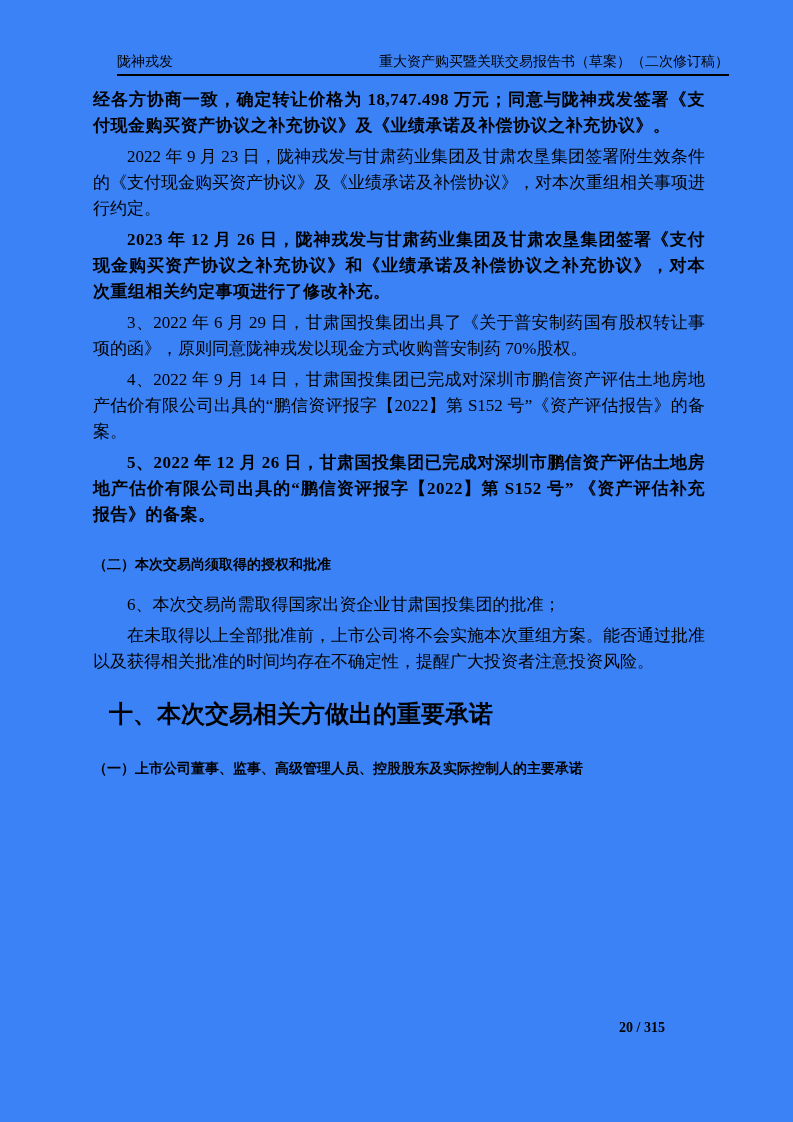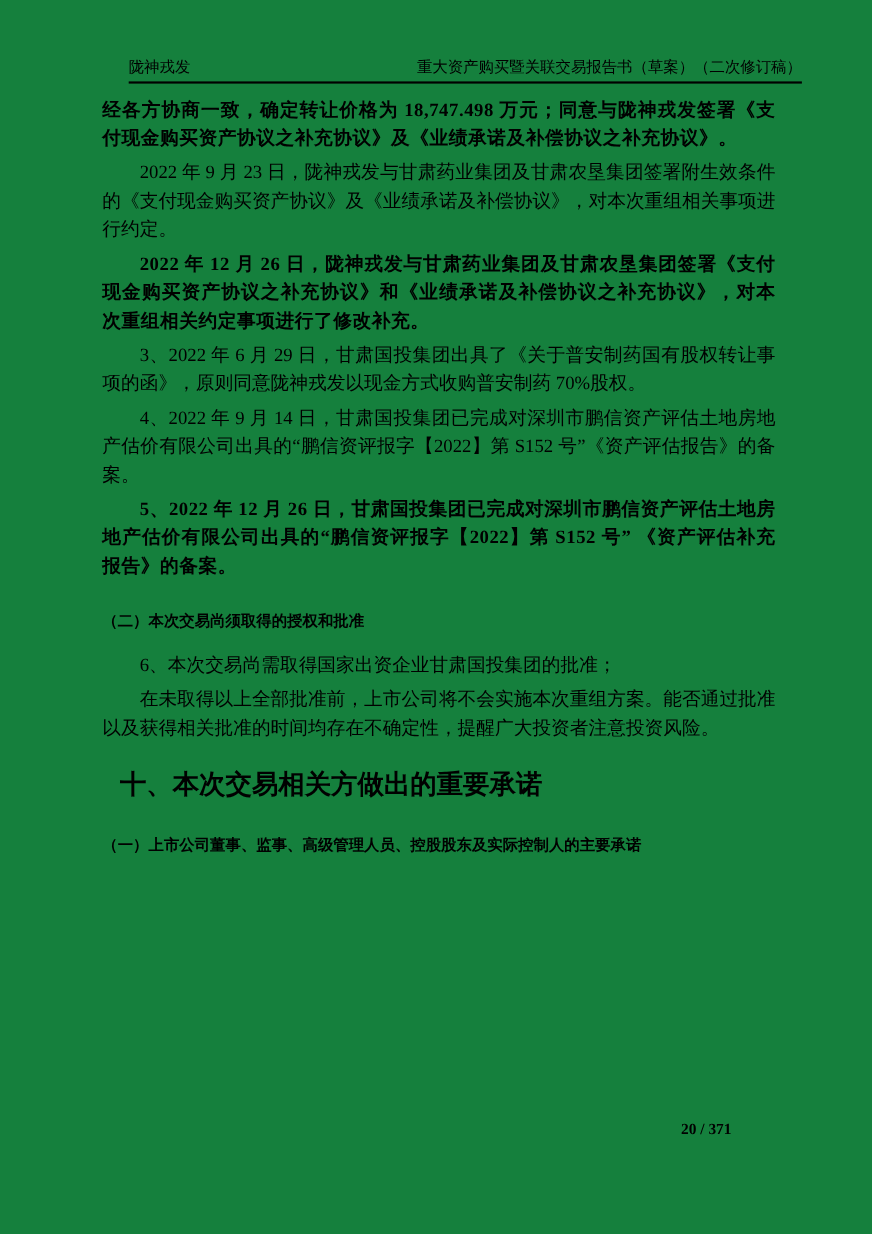--- a/index.html
+++ b/index.html
@@ -5,21 +5,21 @@
   html, body {
     margin: 0;
     padding: 0;
     background: #ffffff;
   }
   .page {
     position: relative;
     width: 793px;
     height: 1122px;
     margin: 0 auto;
-    background: #15803d;
+    background: #3b82f6;
     color: #000000;
     box-sizing: border-box;
     padding: 0 88px 0 93px;
     overflow: hidden;
     font-family: "Liberation Serif", "DejaVu Serif", serif;
   }
   .header {
     position: relative;
     left: 24px;
     margin-top: 52px;
@@ -89,21 +89,21 @@
     <span class="left-text">陇神戎发</span>
     <span class="right-text">重大资产购买暨关联交易报告书（草案）（二次修订稿）</span>
   </div>
 
   <div class="content">
 
     <p class="body kai no-indent">经各方协商一致，确定转让价格为 18,747.498 万元；同意与陇神戎发签署《支付现金购买资产协议之补充协议》及《业绩承诺及补偿协议之补充协议》。</p>
 
     <p class="body">2022 年 9 月 23 日，陇神戎发与甘肃药业集团及甘肃农垦集团签署附生效条件的《支付现金购买资产协议》及《业绩承诺及补偿协议》，对本次重组相关事项进行约定。</p>
 
-    <p class="body kai">2022 年 12 月 26 日，陇神戎发与甘肃药业集团及甘肃农垦集团签署《支付现金购买资产协议之补充协议》和《业绩承诺及补偿协议之补充协议》，对本次重组相关约定事项进行了修改补充。</p>
+    <p class="body kai">2023 年 12 月 26 日，陇神戎发与甘肃药业集团及甘肃农垦集团签署《支付现金购买资产协议之补充协议》和《业绩承诺及补偿协议之补充协议》，对本次重组相关约定事项进行了修改补充。</p>
 
     <p class="body">3、2022 年 6 月 29 日，甘肃国投集团出具了《关于普安制药国有股权转让事项的函》，原则同意陇神戎发以现金方式收购普安制药 70%股权。</p>
 
     <p class="body">4、2022 年 9 月 14 日，甘肃国投集团已完成对深圳市鹏信资产评估土地房地产估价有限公司出具的“鹏信资评报字【2022】第 S152 号”《资产评估报告》的备案。</p>
 
     <p class="body kai">5、2022 年 12 月 26 日，甘肃国投集团已完成对深圳市鹏信资产评估土地房地产估价有限公司出具的“鹏信资评报字【2022】第 S152 号” 《资产评估补充报告》的备案。</p>
 
     <h3 class="h2">（二）本次交易尚须取得的授权和批准</h3>
 
     <p class="body">6、本次交易尚需取得国家出资企业甘肃国投集团的批准；</p>
@@ -111,16 +111,16 @@
 
     <p class="body">在未取得以上全部批准前，上市公司将不会实施本次重组方案。能否通过批准以及获得相关批准的时间均存在不确定性，提醒广大投资者注意投资风险。</p>
 
     <h2 class="h1">十、本次交易相关方做出的重要承诺</h2>
 
     <h3 class="h2 multiline">（一）上市公司董事、监事、高级管理人员、控股股东及实际控制人的主要承诺</h3>
 
   </div>
 
   <div class="footer">
-    <span>20 / 371</span>
+    <span>20 / 315</span>
   </div>
 
 </div>
 
 </body></html>

